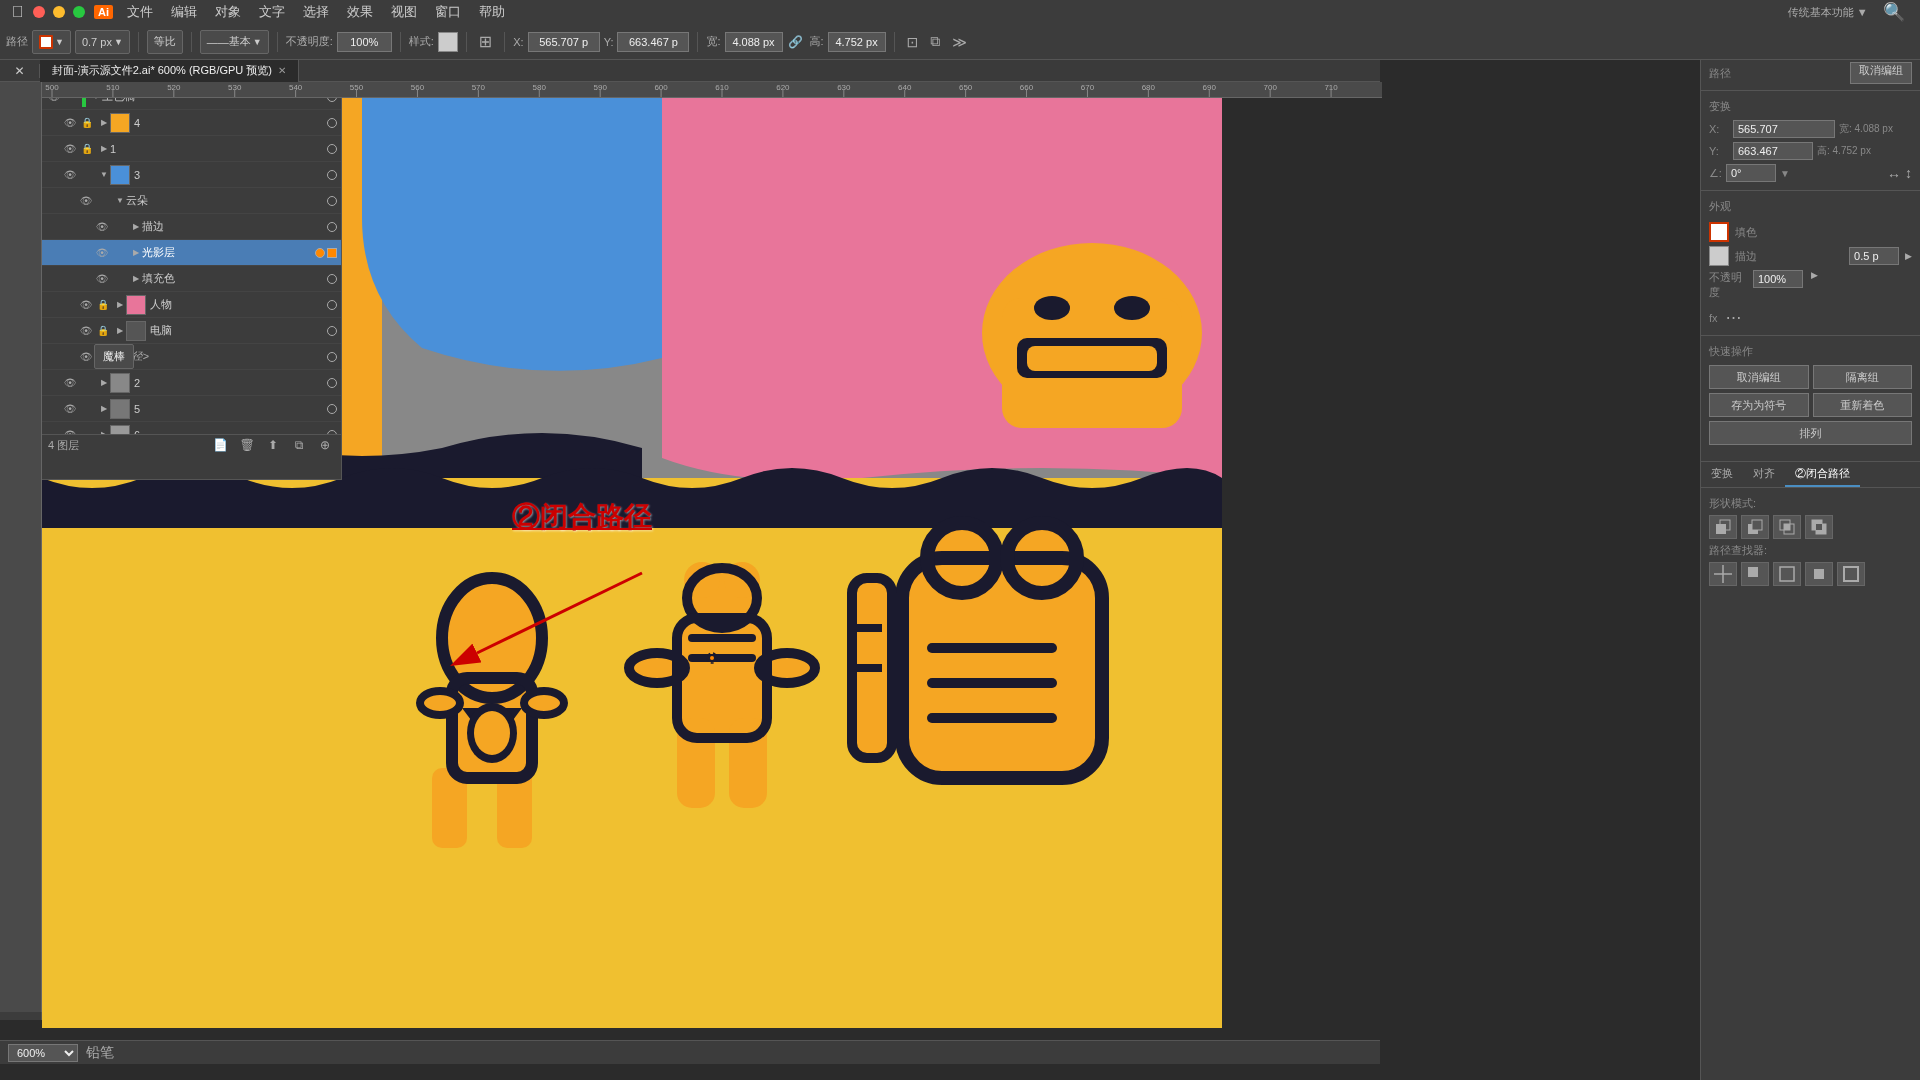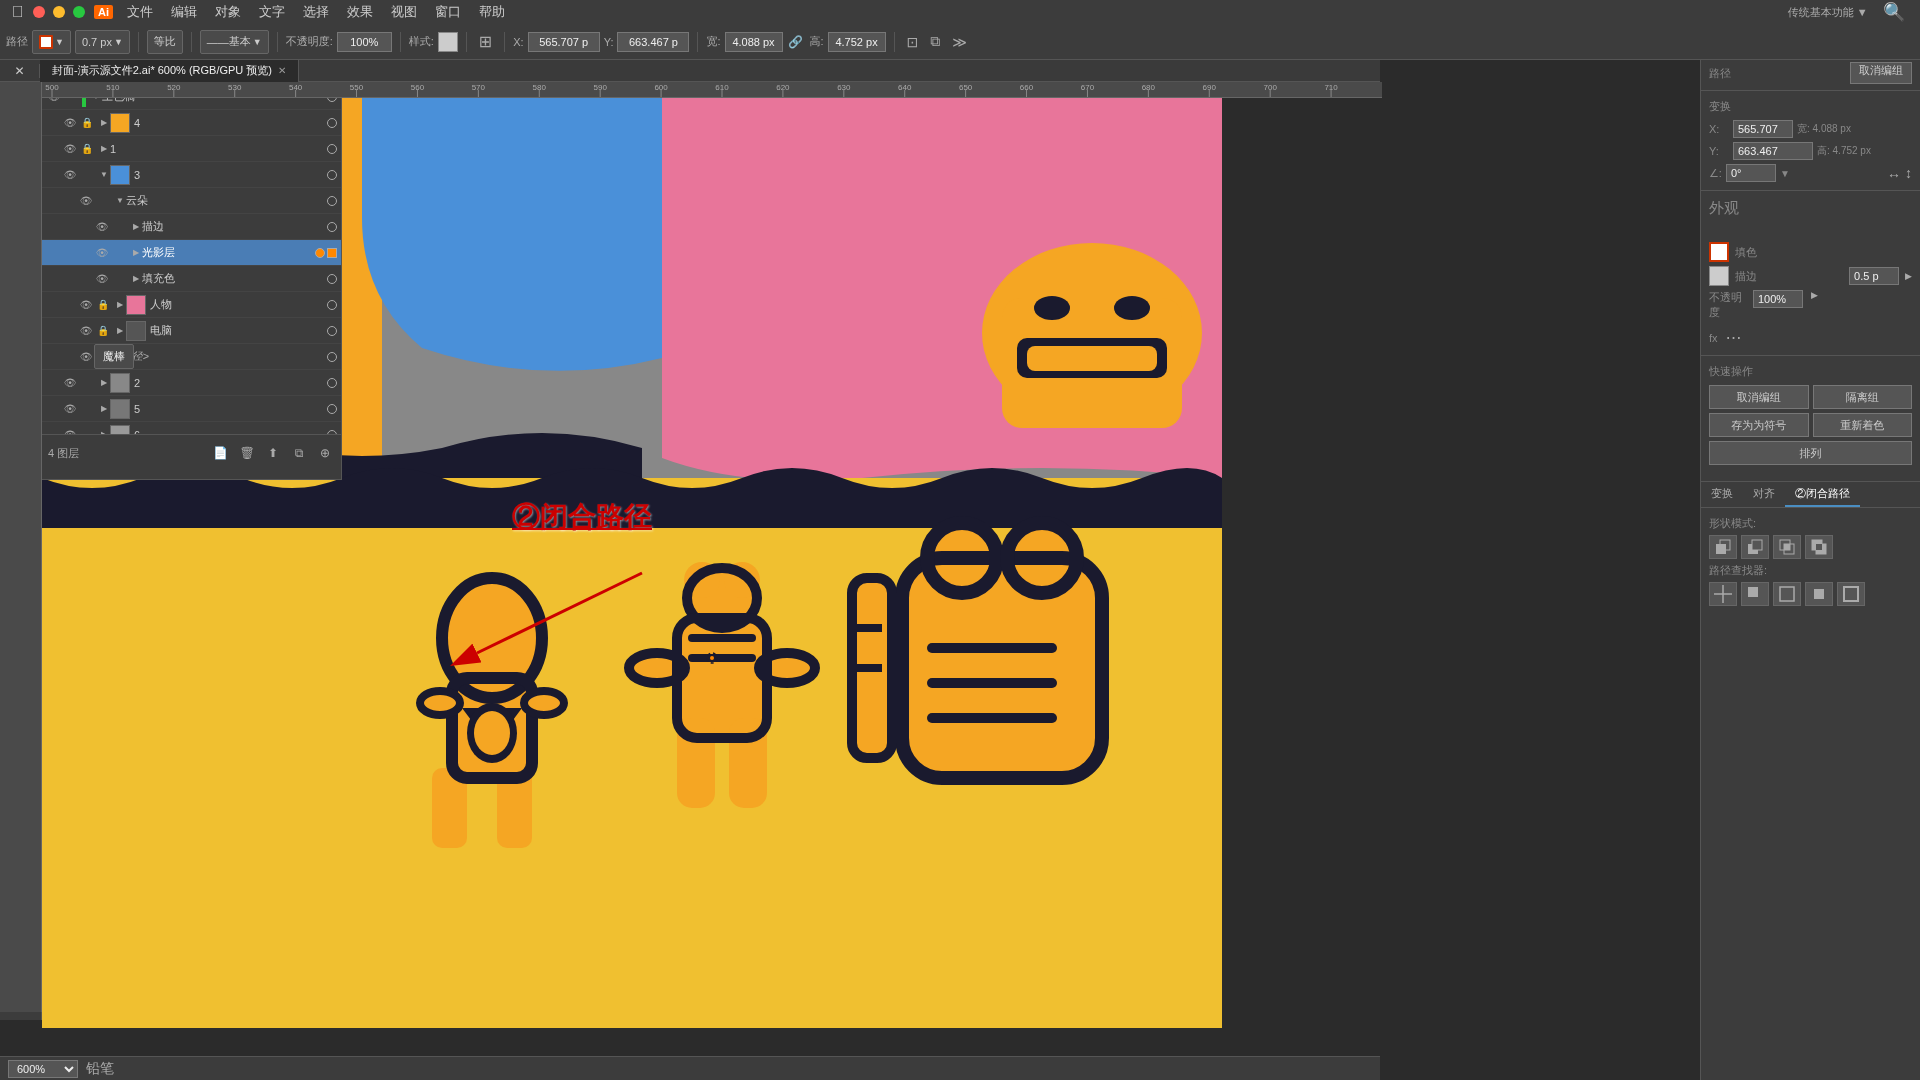--- a/index.html
+++ b/index.html
@@ -89,21 +89,21 @@
     #layers-content { height: 350px; overflow-y: auto; }
     .layer-row { display: flex; align-items: center; height: 26px; padding: 0 4px; border-bottom: 1px solid #444; cursor: pointer; }
     .layer-row.highlighted { background: #5a9fd4; }
     .eye-icon { width: 16px; height: 16px; display: flex; align-items: center; justify-content: center; font-size: 10px; color: #aaa; cursor: pointer; margin-right: 2px; }
     .lock-icon { width: 16px; height: 16px; display: flex; align-items: center; justify-content: center; font-size: 10px; color: #aaa; cursor: pointer; margin-right: 2px; }
     .layer-expand { width: 12px; height: 12px; display: flex; align-items: center; justify-content: center; font-size: 8px; color: #aaa; cursor: pointer; }
     .layer-thumb { width: 20px; height: 20px; border: 1px solid #666; margin-right: 4px; background: #888; flex-shrink: 0; }
     .layer-name { font-size: 11px; color: #ccc; flex: 1; overflow: hidden; white-space: nowrap; }
     .layer-dot { width: 10px; height: 10px; border-radius: 50%; border: 1px solid #aaa; margin-left: 2px; }
     .layer-dot.colored { background: #ff8800; }
-    #layers-footer { display: flex; align-items: center; padding: 8px 6px; border-top: 1px solid #555; gap: 6px; }
+    #layers-footer { display: flex; align-items: center; padding: 0 6px; border-top: 1px solid #555; gap: 6px; }
     .layers-footer-btn { width: 20px; height: 20px; display: flex; align-items: center; justify-content: center; cursor: pointer; color: #aaa; font-size: 12px; }
     .layers-count { font-size: 11px; color: #aaa; flex: 1; }
 
     
     #right-panel {
       position: absolute; top: 0; right: 0; width: 220px; height: 1080px;
       background: #3c3c3c; border-left: 1px solid #555; z-index: 97;
     }
     #right-tabs { display: flex; border-bottom: 1px solid #555; padding-top: 24px; }
     .right-tab { padding: 6px 14px; font-size: 12px; color: #aaa; cursor: pointer; }
@@ -123,21 +123,21 @@
     .rbt { padding: 4px 10px; font-size: 11px; color: #aaa; cursor: pointer; }
     .rbt.active { color: #fff; border-bottom: 2px solid #4a8ec2; }
     .path-finder-section { padding: 8px; }
     .pf-title { font-size: 11px; color: #888; margin-bottom: 4px; }
     .pf-row { display: flex; gap: 4px; margin-bottom: 4px; }
     .pf-btn { width: 28px; height: 24px; background: #555; border: 1px solid #666; display: flex; align-items: center; justify-content: center; cursor: pointer; font-size: 10px; color: #ccc; }
     .annotation-text { position: absolute; color: #cc0000; font-size: 24px; font-weight: bold; text-decoration: underline; }
 
     
     #status-bar {
-      position: absolute; bottom: 0; left: 0; width: 1380px; height: 24px;
+      position: absolute; bottom: 16px; left: 0; width: 1380px; height: 24px;
       background: #3c3c3c; border-top: 1px solid #555; display: flex; align-items: center; padding: 0 8px; gap: 8px; z-index: 100;
     }
     .status-zoom { width: 70px; background: #555; border: 1px solid #777; color: #eee; font-size: 11px; padding: 0 4px; height: 18px; }
     .status-tool { font-size: 14px; color: #aaa; }
 
     
     #top-right-logo {
       position: absolute; top: 0; right: 220px; height: 24px;
       background: #3c3c3c; display: flex; align-items: center; gap: 8px; padding: 0 8px;
     }
@@ -678,39 +678,39 @@
 
   <div style="padding:6px 8px;border-bottom:1px solid #555;display:flex;align-items:center;justify-content:space-between;">
     <span style="font-size:11px;color:#888;">路径</span>
     <span class="btn-small" style="font-size:11px;">取消编组</span>
   </div>
 
   <div class="right-section">
     <div style="font-size:11px;color:#888;margin-bottom:6px;">变换</div>
     <div class="prop-row">
       <span class="prop-label">X:</span>
-      <input class="prop-input" value="565.707" style="width: 60px;">
+      <input class="prop-input" value="565.707" style="width: 102px;">
       <span class="prop-unit">宽: 4.088 px</span>
     </div>
     <div class="prop-row">
       <span class="prop-label">Y:</span>
       <input class="prop-input" value="663.467" style="width: 80px;">
       <span class="prop-unit">高: 4.752 px</span>
     </div>
     <div class="angle-row">
       <span style="font-size:11px;color:#888;">∠:</span>
       <input class="prop-input" value="0°" style="width: 50px;">
       <span style="font-size:10px;color:#888;">▼</span>
       <span style="margin-left:auto;font-size:14px;color:#aaa;cursor:pointer;">↔</span>
       <span style="font-size:14px;color:#aaa;cursor:pointer;">↕</span>
     </div>
   </div>
 
   <div class="fill-stroke-box">
-    <div style="font-size:15px;color:#888;margin-bottom:20px;font-family:Liberation Serif, serif;">外观</div>
+    <div style="font-size:11px;color:#888;margin-bottom:4px;font-family:Liberation Serif, serif;">外观</div>
     <div class="fill-row">
       <div class="fill-swatch" style="background:white;border:2px solid #cc3300;"></div>
       <span class="fill-label">填色</span>
     </div>
     <div class="fill-row">
       <div class="fill-swatch" style="background:#ccc;border:1px solid #888;"></div>
       <span class="fill-label">描边</span>
       <input class="prop-input" value="0.5 p" style="width: 50px; margin-left: auto;">
       <span style="font-size:9px;color:#aaa;cursor:pointer;">▶</span>
     </div>

